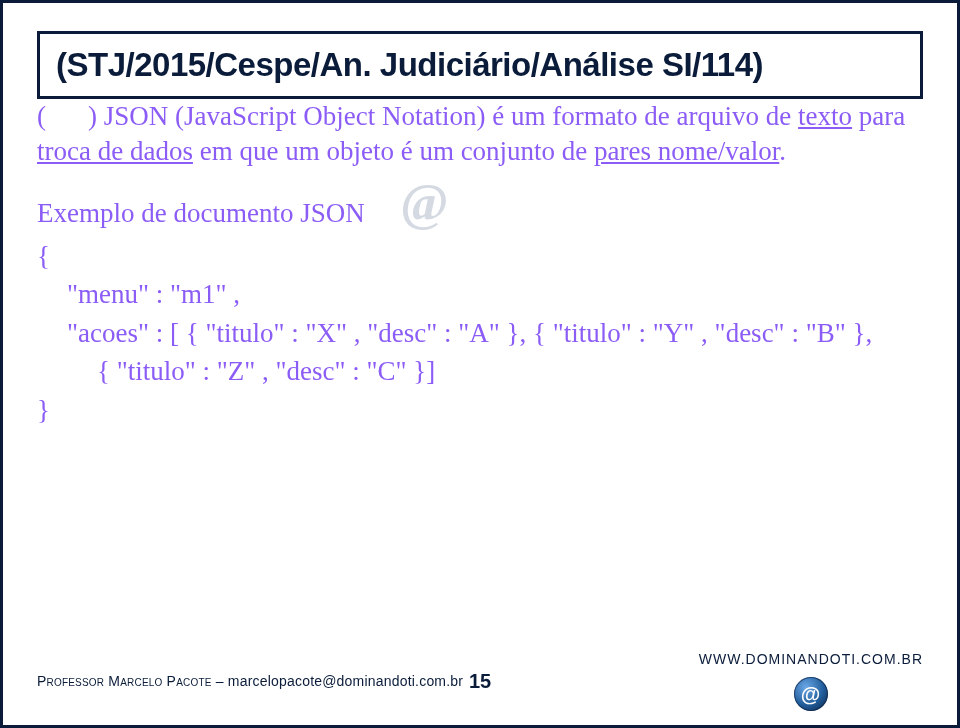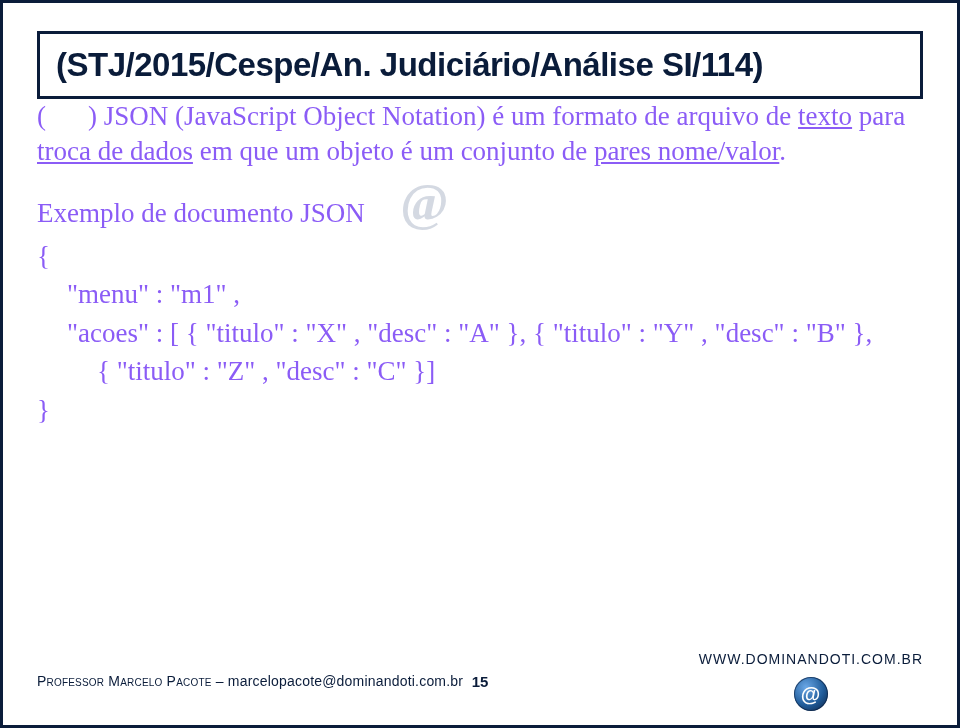--- a/index.html
+++ b/index.html
@@ -67,21 +67,21 @@
     display: flex;
     align-items: center;
     justify-content: space-between;
     color: #0a1c3a;
     font-family: "Trebuchet MS", Arial, sans-serif;
   }
   .footer-left { font-size: 14px; letter-spacing: 0.2px; }
   .footer-left .smallcaps { font-variant: small-caps; }
   .footer-center {
     position: absolute; left: 50%; transform: translateX(-50%);
-    font-weight: bold; font-size: 15px;
+    font-weight: bold; font-size: 20px;
   }
   .footer-right { display: flex; align-items: center; gap: 10px; font-size: 14px; letter-spacing: 1px; flex-direction: column; }
   .footer-right .url { text-transform: uppercase; }
   .brand-icon {
     width: 34px; height: 34px; border-radius: 50%;
     background: radial-gradient(circle at 35% 30%, #6aa7e6 0%, #205c9a 55%, #0a1c3a 100%);
     display: inline-flex; align-items: center; justify-content: center;
     color: #fff; font-weight: bold; font-size: 20px;
     box-shadow: 0 0 0 1px rgba(10,28,58,0.6) inset;
   }

